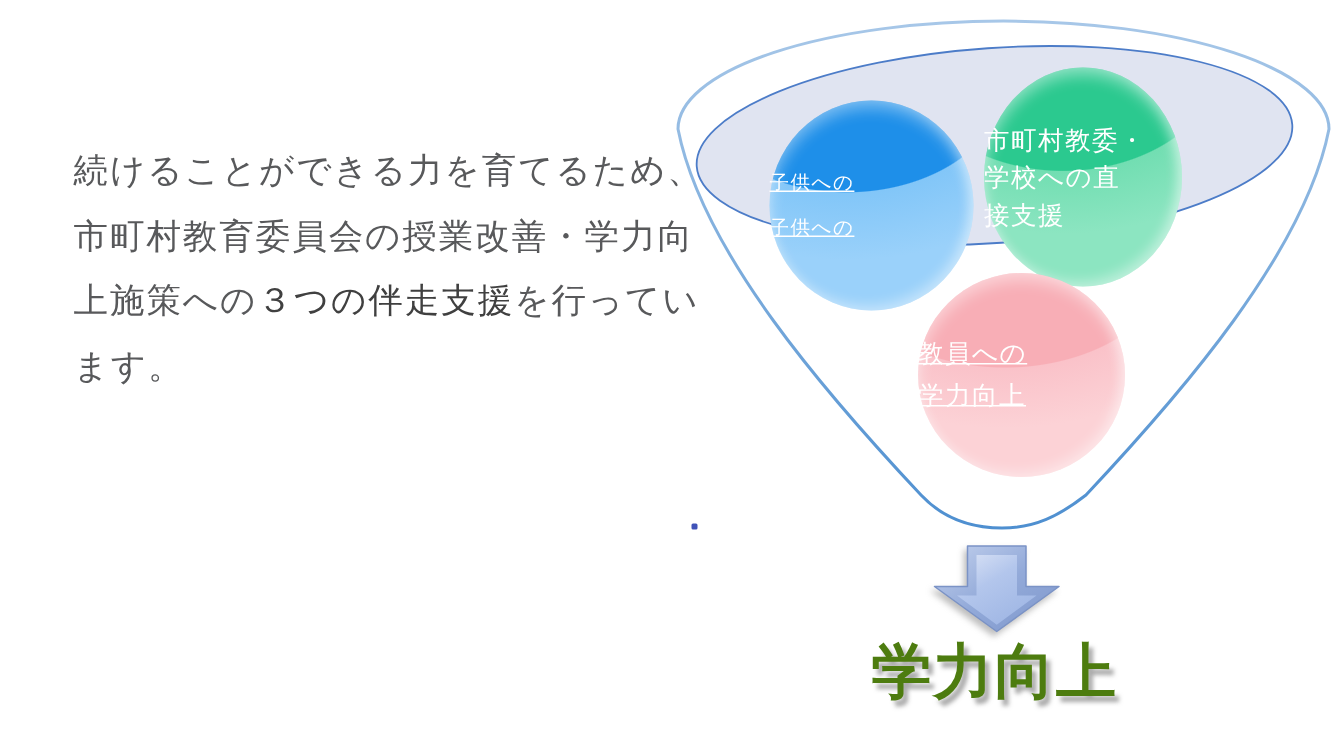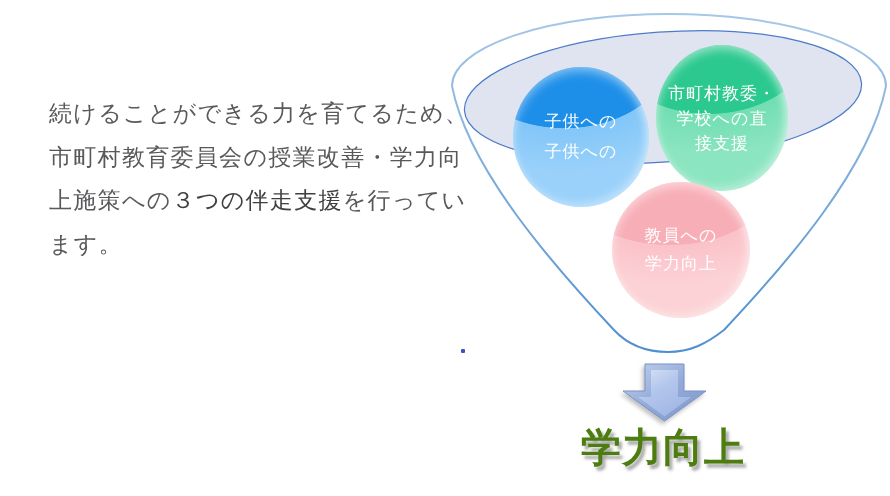--- a/index.html
+++ b/index.html
@@ -16,44 +16,46 @@
     font-size: 23px; line-height: 43.5px; letter-spacing: 1.3px;
     color: #58595B; font-weight: 400;
   }
   .intro .hl { color: #404040; }
 
   
   .funnel-svg { position: absolute; left: 440px; top: 0; width: 450px; height: 370px; }
 
   .bubble {
     position: absolute; border-radius: 50%;
-    display: flex; flex-direction: column; align-items: center; justify-content: center;
+    display: flex; flex-direction: column; align-items: flex-start; justify-content: center;
     color: #fff; text-align: center; letter-spacing: 1px; font-weight: 400;
   }
   .bubble span { display: block; }
   .bubble-children {
     left: 513px; top: 67px; width: 136px; height: 140px;
-    font-size: 17px; line-height: 30px;
+    font-size: 13px; line-height: 30px;
     background: radial-gradient(ellipse 125% 88% at 38% -12%,
       #1E8FE9 0%, #1E8FE9 63%, #82C6F8 63.6%, #9AD1FA 100%);
     box-shadow: inset 0 5px 10px rgba(255,255,255,0.40), inset -3px -4px 8px rgba(255,255,255,0.35);
+    text-decoration: underline;
   }
   .bubble-municipal {
     left: 656px; top: 45px; width: 132px; height: 146px;
     font-size: 17px; line-height: 25px;
     background: radial-gradient(ellipse 125% 88% at 40% -12%,
       #2BC98F 0%, #2BC98F 67%, #72DEB2 67.6%, #8CE5C1 100%);
     box-shadow: inset 0 5px 10px rgba(255,255,255,0.45), inset -3px -4px 8px rgba(255,255,255,0.35);
   }
   .bubble-teachers {
     left: 612px; top: 182px; width: 138px; height: 136px;
     font-size: 17px; line-height: 28px;
     background: radial-gradient(ellipse 125% 88% at 42% -12%,
       #F8AEB6 0%, #F8AEB6 66%, #FAC2C9 66.6%, #FCD2D6 100%);
     box-shadow: inset 0 5px 10px rgba(255,255,255,0.45), inset -3px -4px 8px rgba(255,255,255,0.35);
+    text-decoration: underline;
   }
 
   
   .arrow-svg { position: absolute; left: 610px; top: 354px; width: 110px; height: 72px;
     filter: drop-shadow(-2px 3px 2px rgba(110,110,110,0.45)); }
 
   .goal {
     position: absolute; left: 572px; top: 420px; width: 182px;
     text-align: center; font-size: 40px; font-weight: 800; letter-spacing: 1px;
     color: #4d7c0f; text-shadow: 3px 4px 3px rgba(125,125,125,0.65);

